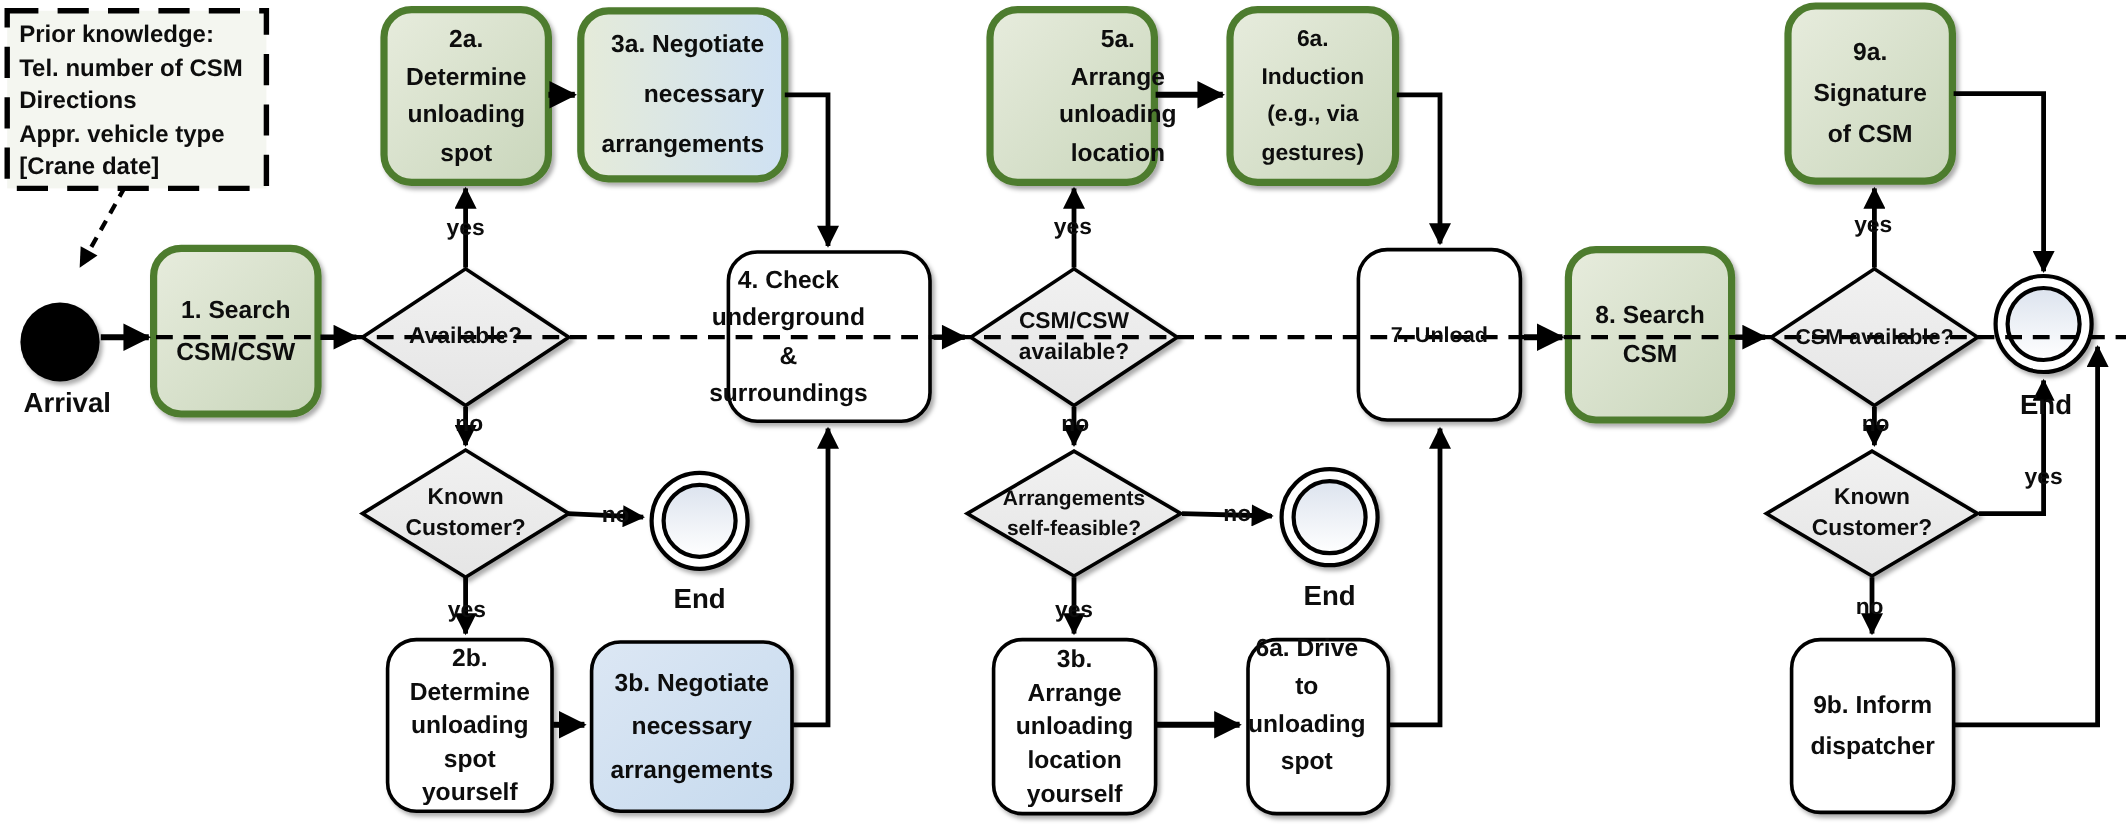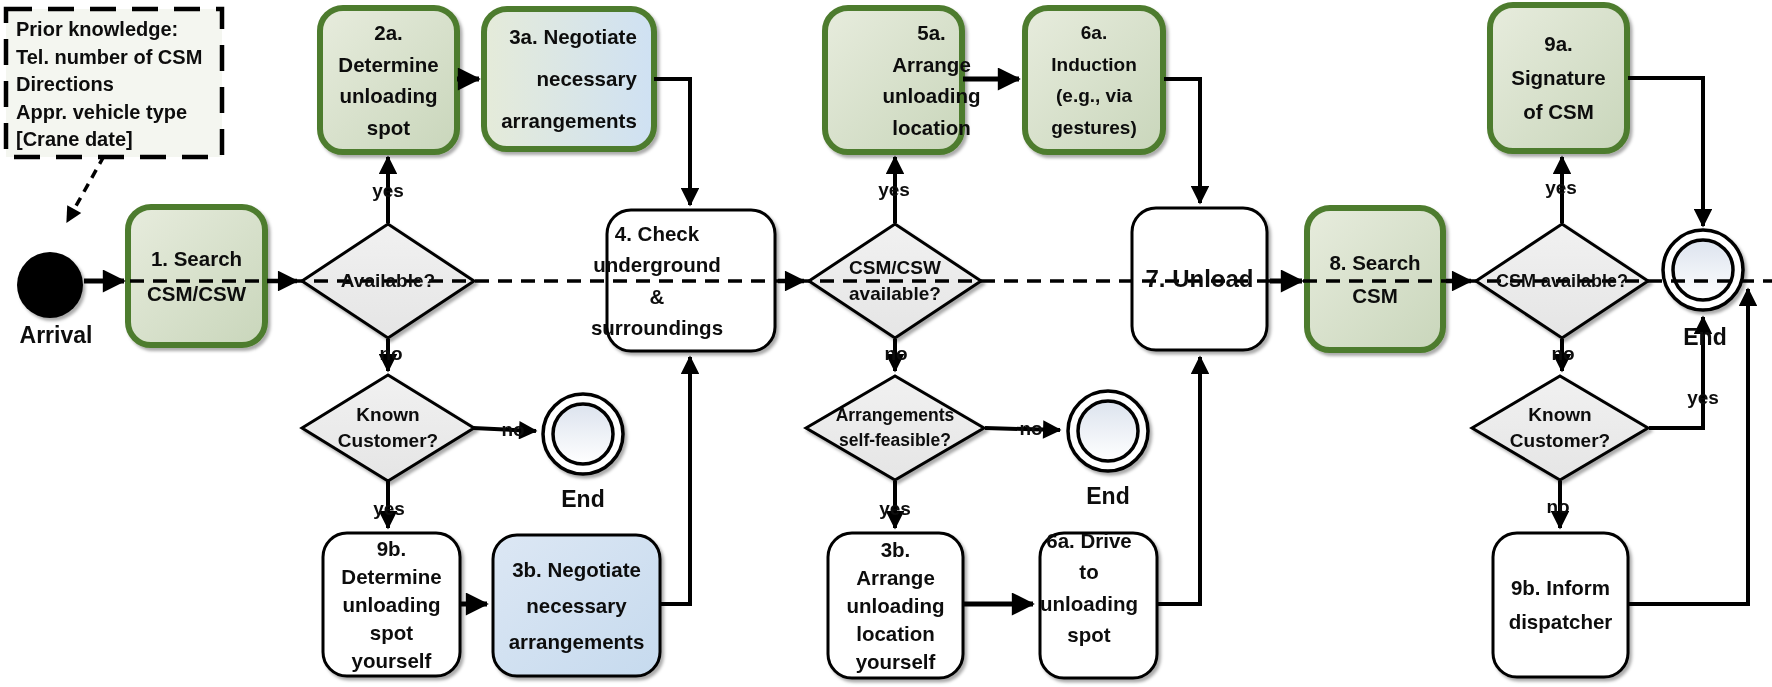--- a/index.html
+++ b/index.html
@@ -151,37 +151,37 @@
 Determine
 unloading
 spot</div>
   <div class="lbl" style="left:486px;top:11px;width:166px;height:136px;font-size:20.5px;line-height:42px;text-align:right;">3a. Negotiate
 necessary
 arrangements</div>
   <div class="lbl" style="left:589px;top:212px;width:136px;height:137px;font-size:20.5px;line-height:31.5px;">4. Check
 underground
 &amp;
 surroundings</div>
-  <div class="lbl" style="left:325px;top:535px;width:133px;height:139px;font-size:20.5px;line-height:28px;">9b.
+  <div class="lbl" style="left:325px;top:535px;width:133px;height:139px;font-size:20.5px;line-height:28px;">2b.
 Determine
 unloading
 spot
 yourself</div>
   <div class="lbl" style="left:495px;top:537px;width:163px;height:137px;font-size:20.5px;line-height:36px;border-radius:24px;">3b. Negotiate
 necessary
 arrangements</div>
   <div class="lbl" style="left:865px;top:10px;width:133px;height:140px;font-size:20.5px;line-height:31.5px;">5a.
 Arrange
 unloading
 location</div>
   <div class="lbl" style="left:1027px;top:10px;width:134px;height:140px;font-size:19px;line-height:31.5px;">6a.
 Induction
 (e.g., via
 gestures)</div>
-  <div class="lbl" style="left:1134px;top:210px;width:131px;height:138px;font-size:24px;">7. Unload</div>
+  <div class="lbl" style="left:1134px;top:210px;width:131px;height:138px;font-size:18px;">7. Unload</div>
   <div class="lbl" style="left:830px;top:535px;width:131px;height:141px;font-size:20.5px;line-height:28px;">3b.
 Arrange
 unloading
 location
 yourself</div>
   <div class="lbl" style="left:1042px;top:517px;width:94px;height:141px;font-size:20.5px;line-height:31.5px;">6a. Drive
 to
 unloading
 spot</div>
   <div class="lbl" style="left:1309px;top:210px;width:132px;height:138px;font-size:20.5px;line-height:33px;">8. Search

